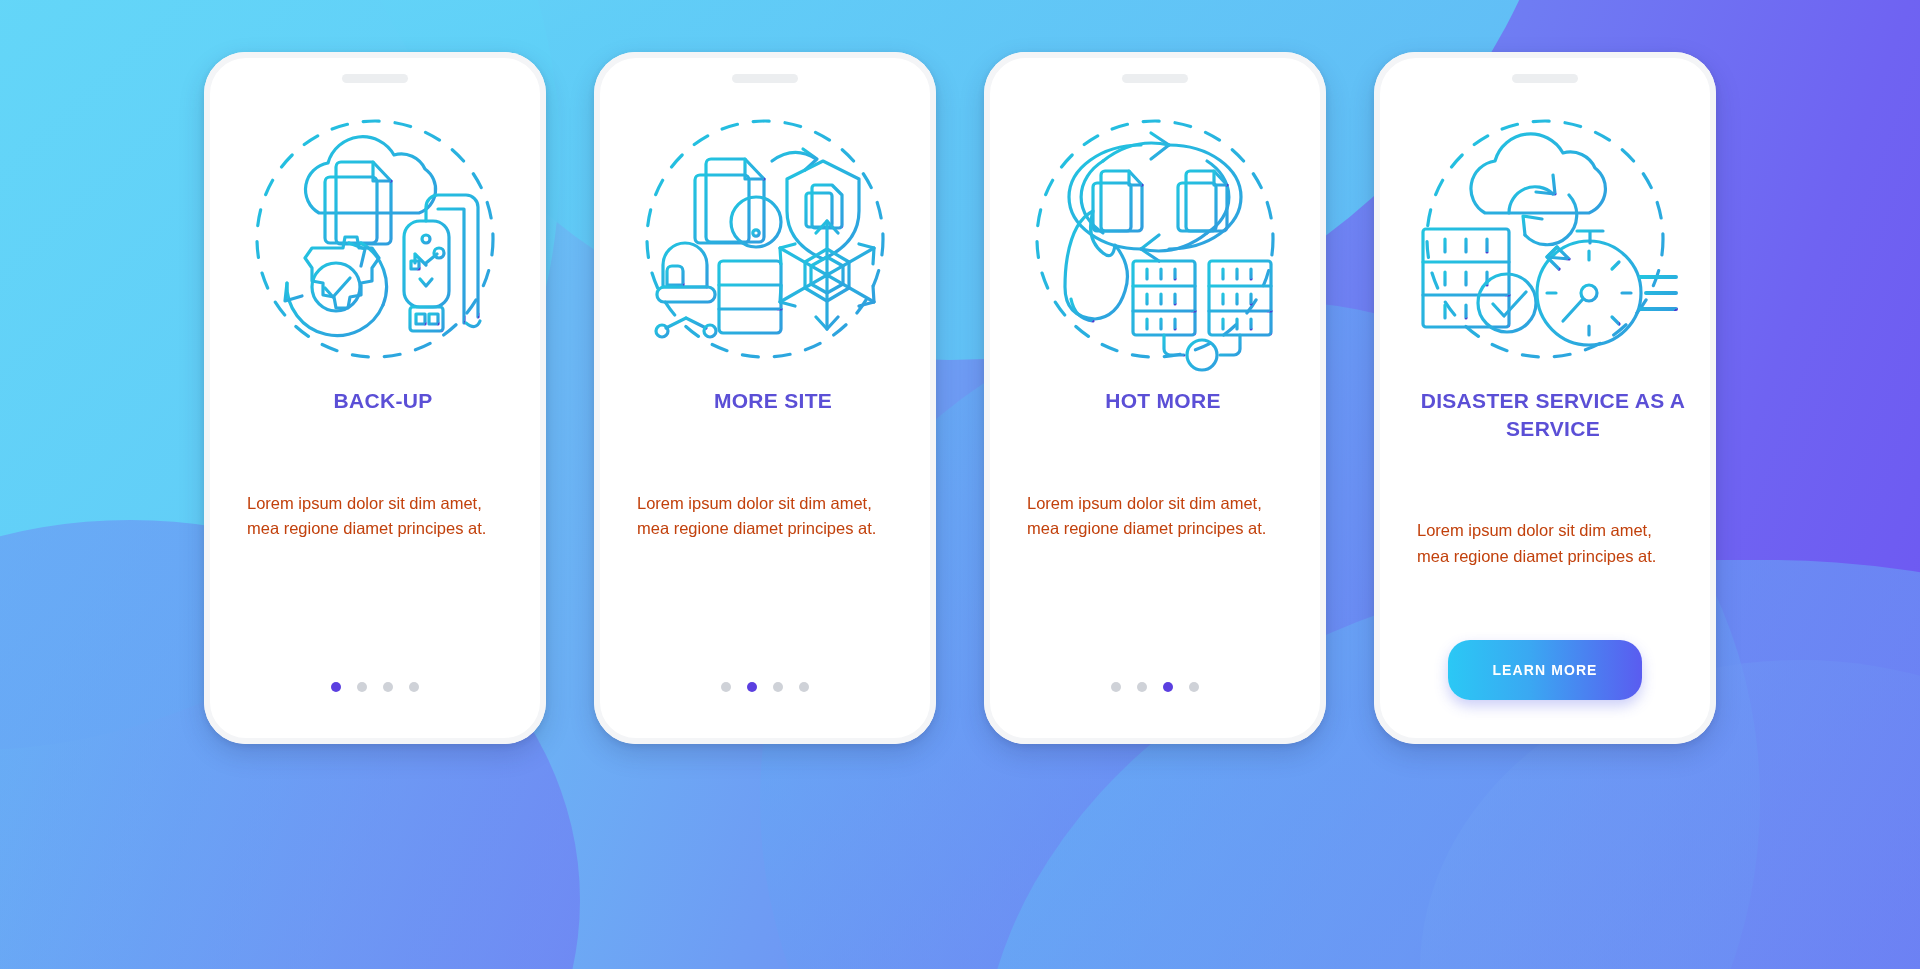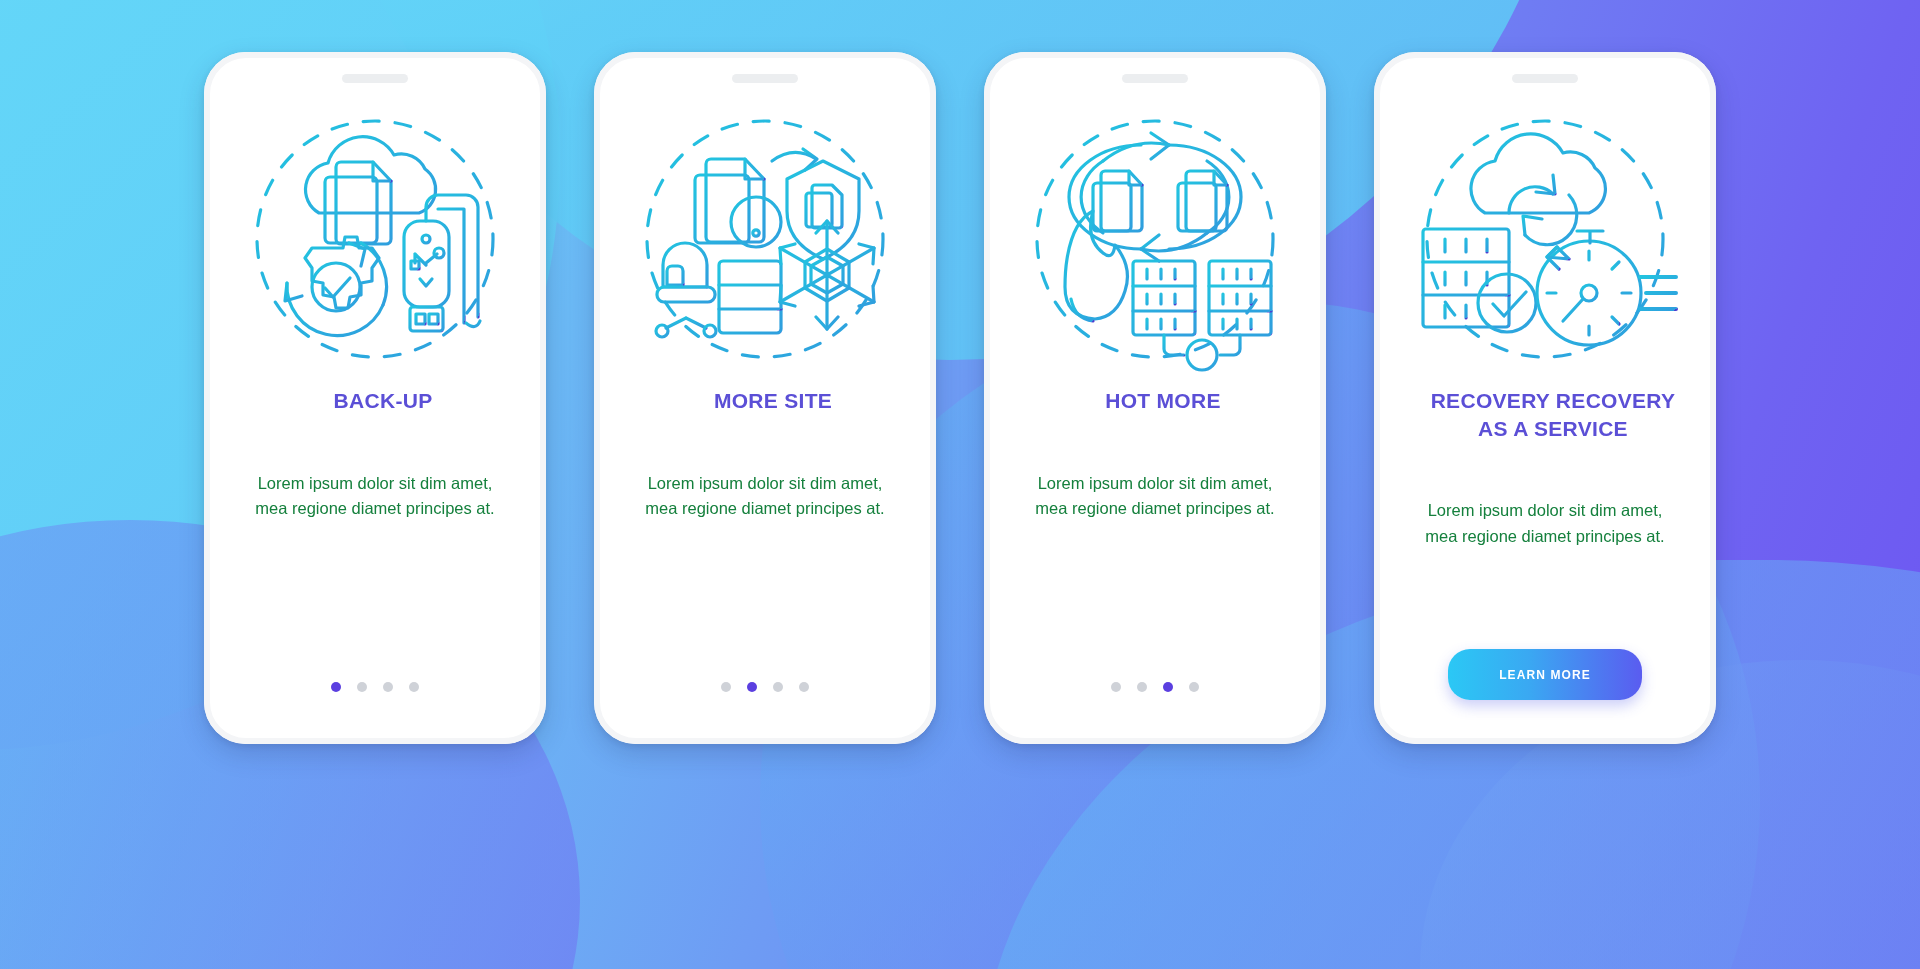--- a/index.html
+++ b/index.html
@@ -108,50 +108,50 @@
     margin-top: 14px;
     font-size: 21px;
     font-weight: 700;
     letter-spacing: .3px;
     line-height: 1.32;
     text-align: center;
     color: #5b4fd6;
     margin-left: 16px;
   }
   .card-body {
-    margin-top: 56px;
+    margin-top: 76px;
     font-size: 16.5px;
     line-height: 1.52;
-    text-align: center;
-    color: #15803d;
+    text-align: left;
+    color: #c2410c;
     max-width: 256px;
   }
   .spacer { flex: 1 1 auto; }
 
   .dots {
     display: flex;
     gap: 16px;
     align-items: center;
     margin-bottom: 52px;
   }
   .dot {
     width: 10px; height: 10px;
     border-radius: 50%;
     background: #cfd2d8;
   }
   .dot.active { background: #5b3fe0; }
 
   .cta {
     margin-bottom: 44px;
     width: 194px;
-    height: 51px;
+    height: 60px;
     border: none;
     border-radius: 22px;
     color: #ffffff;
-    font-size: 12px;
+    font-size: 14px;
     font-weight: 700;
     letter-spacing: 1.1px;
     cursor: pointer;
     background: linear-gradient(90deg, #2bc8f5 0%, #3aa8f2 42%, #5a5cf0 100%);
     box-shadow: 0 6px 14px rgba(70,80,230,.28);
   }
 </style>
 </head>
 <body>
 
@@ -403,21 +403,21 @@
             <path d="M178 146 v9 M178 221 v9 M136 188 h9 M211 188 h9"></path>
             <path d="M208 157 l-7 7 M208 219 l-7 -7"></path>
             <circle cx="178" cy="188" r="8"></circle>
             <path d="M172 194 l-20 22"></path>
 
             <path d="M229 172 h36 M235 188 h30 M229 204 h36" stroke-width="4"></path>
           </g>
         </svg>
       </div>
 
-      <div class="card-title">RECOVERY RECOVERY AS A SERVICE</div>
+      <div class="card-title">DISASTER SERVICE AS A SERVICE</div>
 
       <div class="card-body">Lorem ipsum dolor sit dim amet, mea regione diamet principes at.</div>
 
       <div class="spacer"></div>
 
       <button class="cta">LEARN MORE</button>
     </div>
 
   </div>
 </div>

